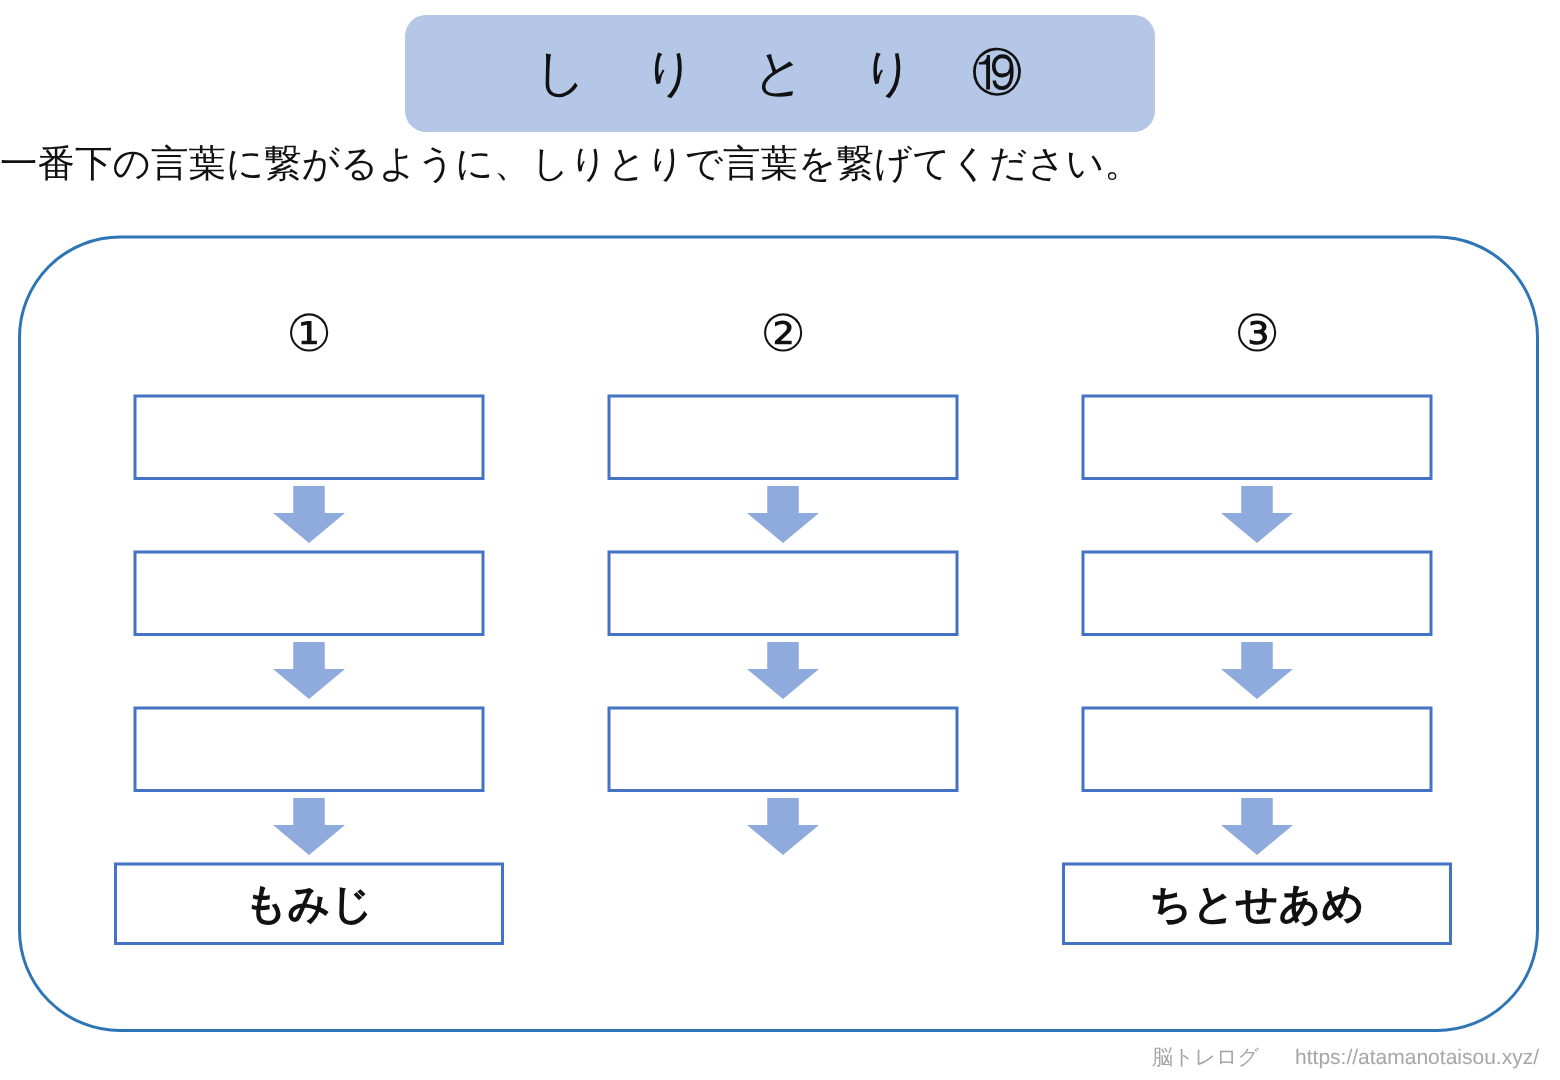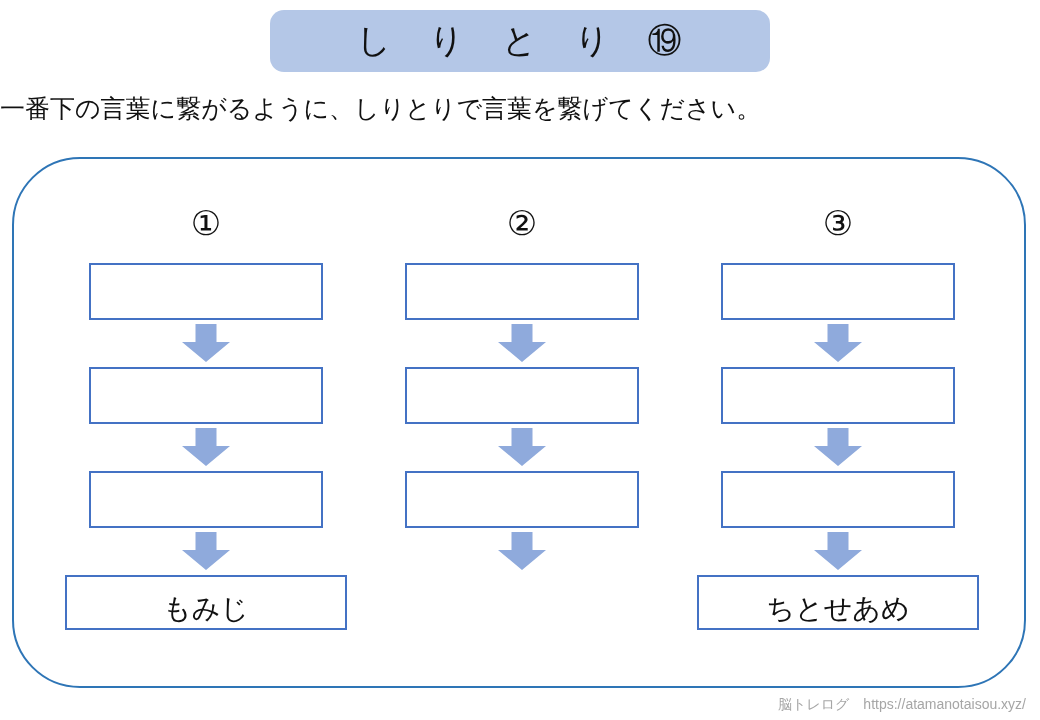--- a/index.html
+++ b/index.html
@@ -17,21 +17,21 @@
     background: var(--page-bg);
     font-family: "Liberation Sans", "DejaVu Sans", sans-serif;
     color: var(--ink);
     overflow: hidden;
   }
   .page { position: relative; width: 1040px; height: 720px; }
 
   .title-banner {
     position: absolute;
     left: 270px; top: 10px;
-    width: 500px; height: 62px;
+    width: 500px; height: 78px;
     background: var(--title-bg);
     border-radius: 14px;
     display: flex; align-items: center; justify-content: center;
   }
   .title-banner .title-text {
     font-size: 34px;
     letter-spacing: 2px;
     color: var(--ink);
     white-space: pre;
   }
@@ -75,46 +75,47 @@
   }
 
   .word-box {
     width: 234px;
     height: 57px;
     border: 2px solid var(--box-border);
     background: #ffffff;
   }
 
   .answer-box {
-    width: 282px;
+    width: 260px;
     height: 55px;
     border: 2px solid var(--box-border);
     background: #ffffff;
     display: flex;
-    align-items: flex-end;
+    align-items: center;
     justify-content: center;
     font-size: 28px;
     color: var(--ink);
+    font-weight: bold;
   }
 
   .arrow {
     height: 38px;
     margin: 4px 0 5px 0;
     display: flex;
     align-items: center;
     justify-content: center;
   }
   .arrow svg { display: block; }
   .arrow .arrow-shape { fill: var(--arrow-fill); }
 
   .footer {
     position: absolute;
     right: 14px; bottom: 6px;
     display: flex;
-    gap: 14px;
+    gap: 24px;
     align-items: baseline;
     font-size: 14px;
     color: var(--footer-text);
   }
 </style>
 </head>
 <body>
 
 <div class="page">
 

